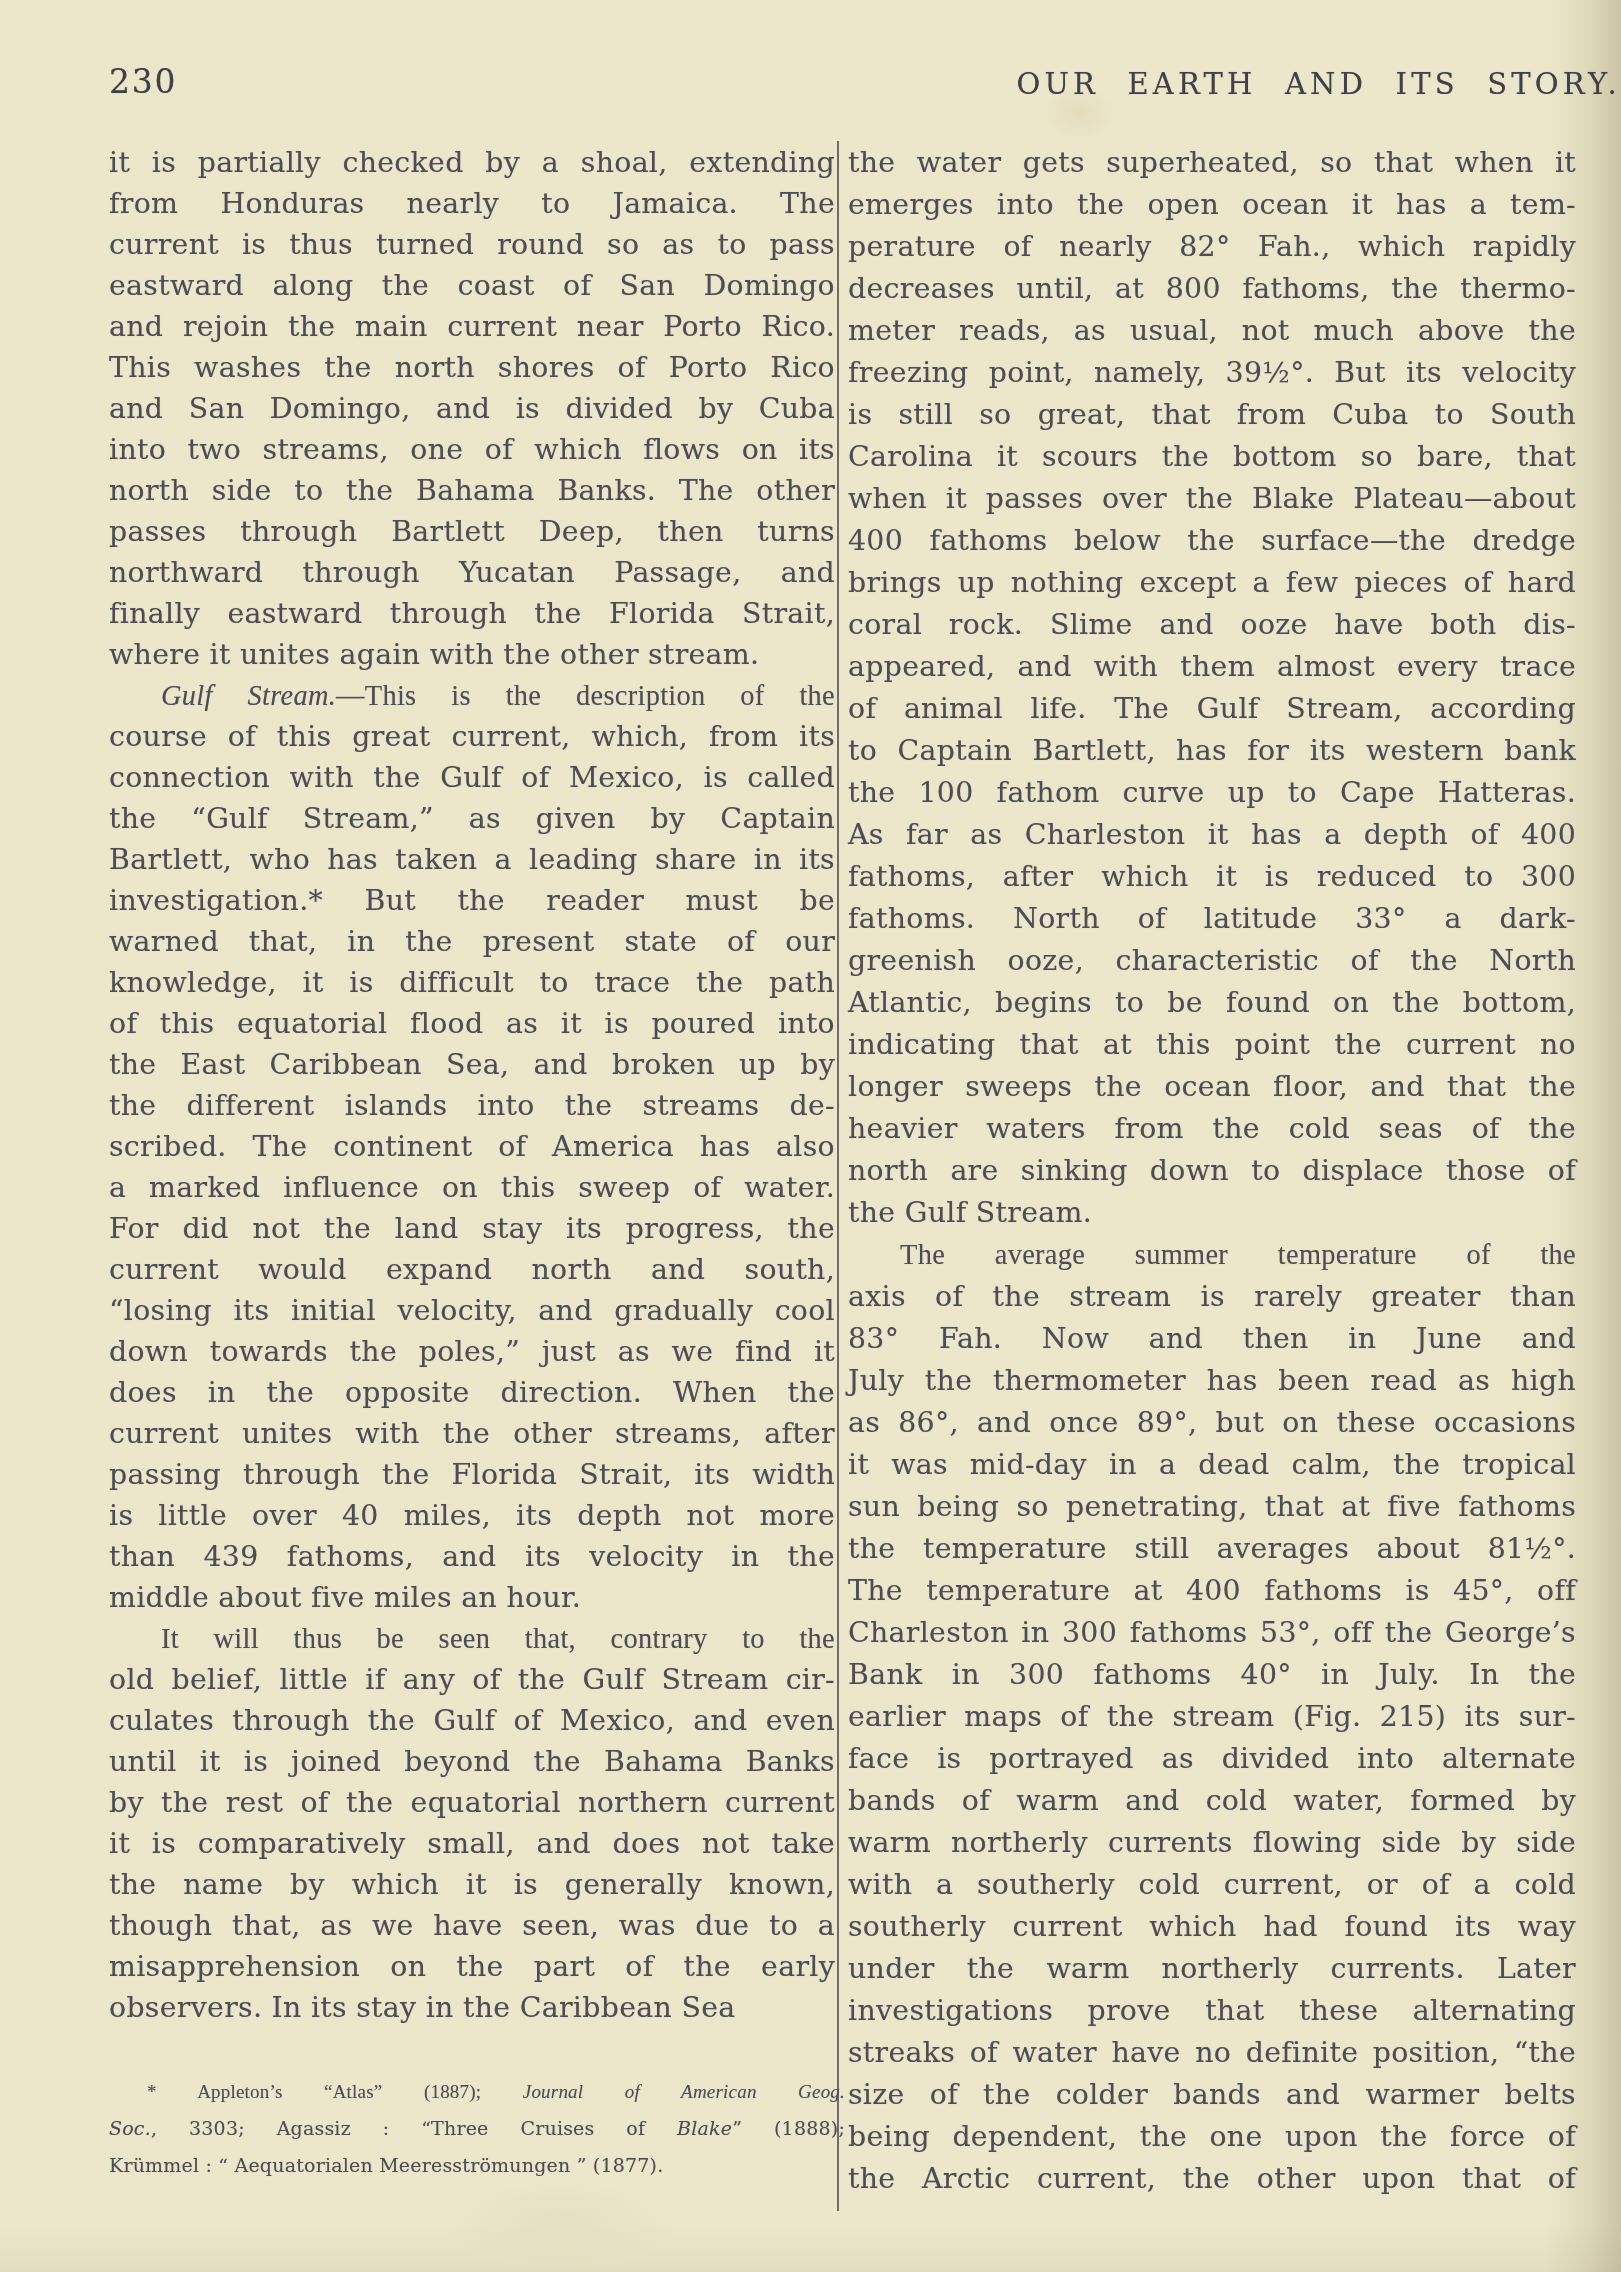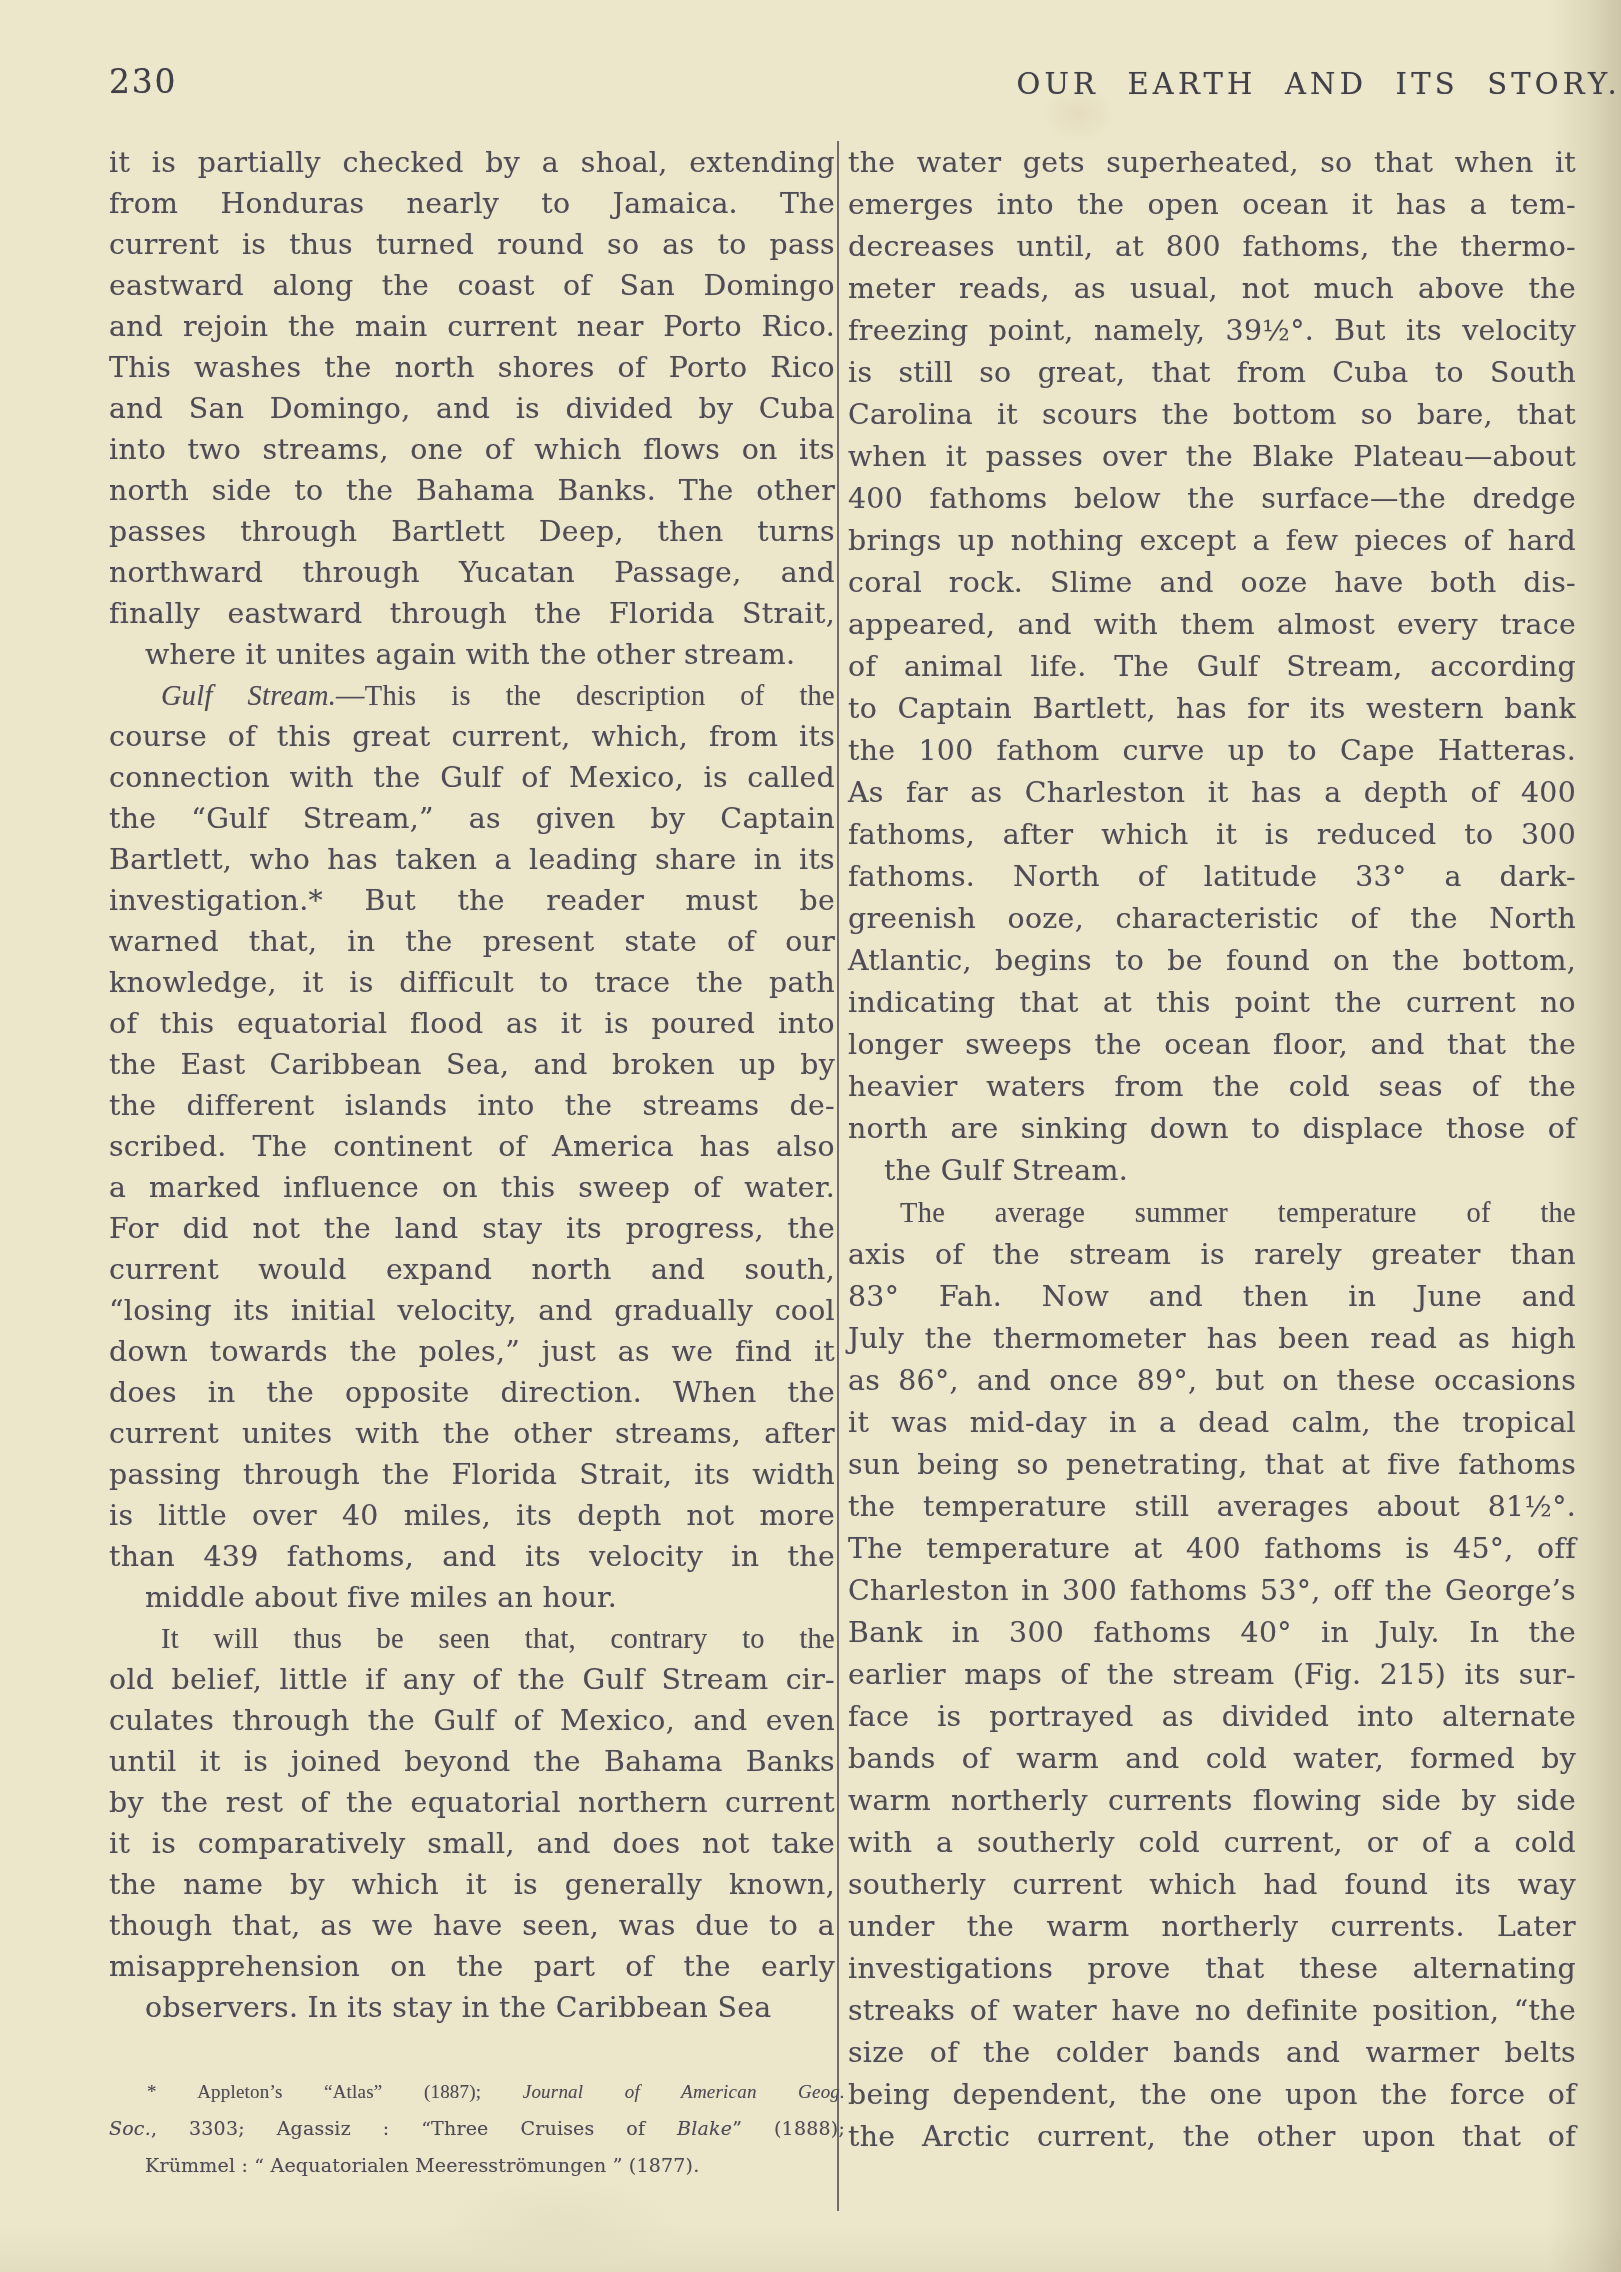--- a/index.html
+++ b/index.html
@@ -63,21 +63,21 @@
     font-size: 28.4px;
     letter-spacing: 0.3px;
     text-shadow: 0 0 0.8px rgba(79,76,85,0.35);
   }
   .col-left  { left: 109px;  width: 726px; line-height: 41px; }
   .col-right { left: 848px; width: 728px; line-height: 42px; }
   .line {
     text-align: justify;
     text-align-last: justify;
   }
-  .line.end { text-align-last: left; margin-left: 36px; }
+  .line.end { text-align-last: left; }
   .line.indent { text-indent: 52px; font-family: Liberation Serif, serif; }
   .it { font-style: italic; }
   .footnote {
     position: absolute; left: 109px; top: 2073px; width: 736px;
     font-size: 19px; line-height: 37px;
     letter-spacing: 0.2px;
     text-shadow: 0 0 0.8px rgba(79,76,85,0.35);
   }
   .footnote .line.indent { text-indent: 38px; }
 </style>
@@ -141,20 +141,21 @@
       <div class="line"><span>by the rest of the equatorial northern current</span></div>
       <div class="line"><span>it is comparatively small, and does not take</span></div>
       <div class="line"><span>the name by which it is generally known,</span></div>
       <div class="line"><span>though that, as we have seen, was due to a</span></div>
       <div class="line"><span>misapprehension on the part of the early</span></div>
       <div class="line end"><span>observers.  In its stay in the Caribbean Sea</span></div>
     </div>
   <div class="col col-right">
       <div class="line"><span>the water gets superheated, so that when it</span></div>
       <div class="line"><span>emerges into the open ocean it has a tem-</span></div>
+      <div class="line"><span>perature of nearly 82° Fah., which rapidly</span></div>
       <div class="line"><span>decreases until, at 800 fathoms, the thermo-</span></div>
       <div class="line"><span>meter reads, as usual, not much above the</span></div>
       <div class="line"><span>freezing point, namely, 39½°.  But its velocity</span></div>
       <div class="line"><span>is still so great, that from Cuba to South</span></div>
       <div class="line"><span>Carolina it scours the bottom so bare, that</span></div>
       <div class="line"><span>when it passes over the Blake Plateau—about</span></div>
       <div class="line"><span>400 fathoms below the surface—the dredge</span></div>
       <div class="line"><span>brings up nothing except a few pieces of hard</span></div>
       <div class="line"><span>coral rock.  Slime and ooze have both dis-</span></div>
       <div class="line"><span>appeared, and with them almost every trace</span></div>

